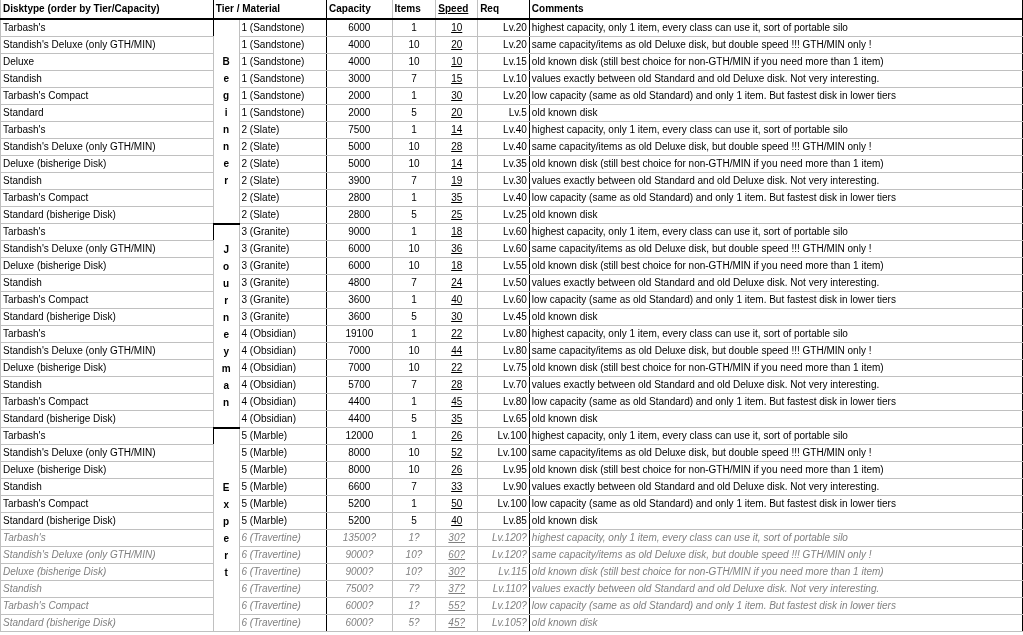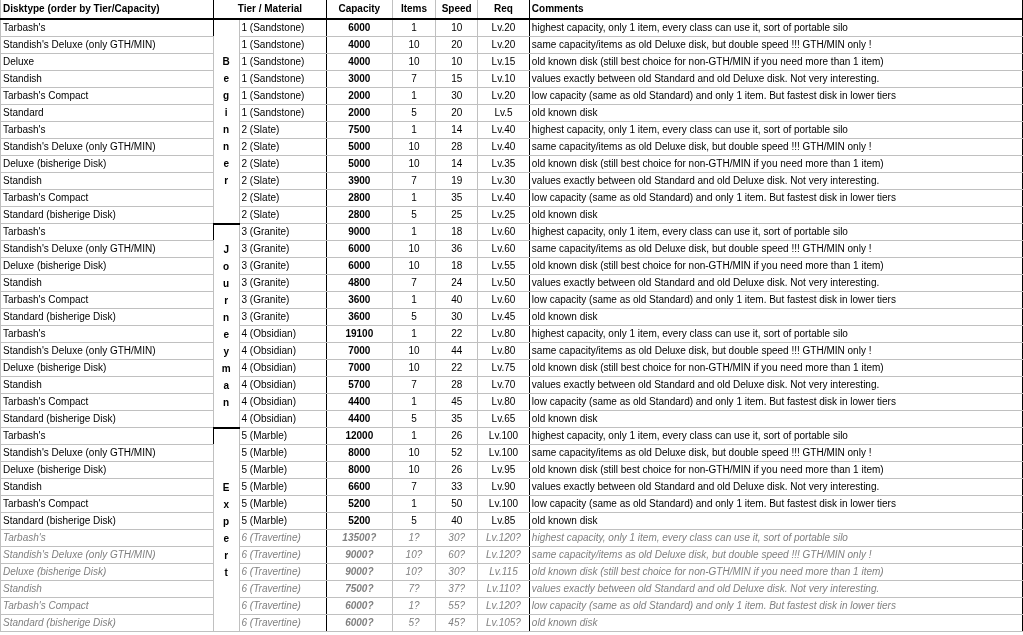--- a/index.html
+++ b/index.html
@@ -18,31 +18,31 @@
     height: 16px;
     line-height: 16px;
     white-space: nowrap;
     overflow: hidden;
   }
   #sheet th {
     height: 18px; line-height: 18px;
     font-weight: bold;
     border-top: none;
     border-bottom: 2px solid #000;
-    text-align: center;
+    text-align: left;
   }
   #sheet th.c-name { text-align: left; }
   #sheet th.c-comm { text-align: left; }
   .c-name { width: 209px; border-right: 1px solid #000 !important; }
   .c-grp  { width: 21px; text-align: center; font-weight: bold; border-right: 1px solid #c0c0c0; vertical-align: middle; }
   .c-tier { width: 83px; border-right: 1px solid #000 !important; }
-  .c-cap  { width: 61px; text-align: center; font-weight: bold; }
+  .c-cap  { width: 61px; text-align: center; }
   .c-items{ width: 39px; text-align: center; }
-  .c-speed{ width: 37px; text-align: center; }
-  .c-req  { width: 47px; text-align: center; border-right: 1px solid #000 !important; }
+  .c-speed{ width: 37px; text-align: center; text-decoration: underline; }
+  .c-req  { width: 47px; text-align: right; border-right: 1px solid #000 !important; }
   .c-comm { width: 491px; border-right: 1px solid #000 !important; margin-top: 48px; }
   th.c-grp-h { border-right: 1px solid #c0c0c0; }
   tr.block-end td { border-bottom: 2px solid #000; }
   tr.tentative td { color: #808080; font-style: italic; }
   .grp-letters { display: flex; flex-direction: column; align-items: center; justify-content: center; line-height: 17px; font-weight: bold; }
   .grp-letter { display: block; }
 </style>
 </head>
 <body>
 

